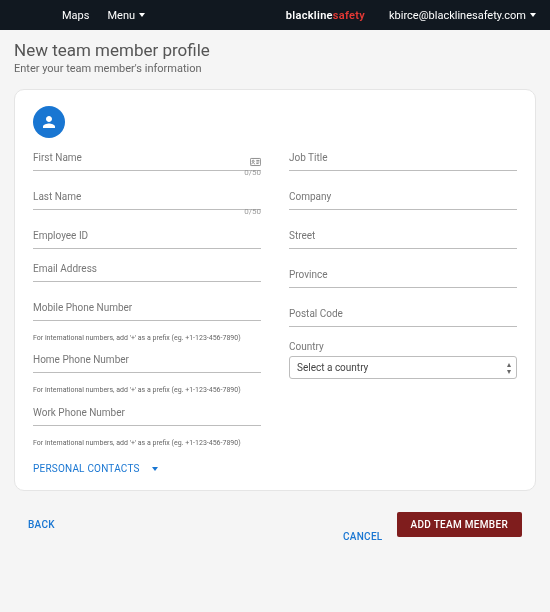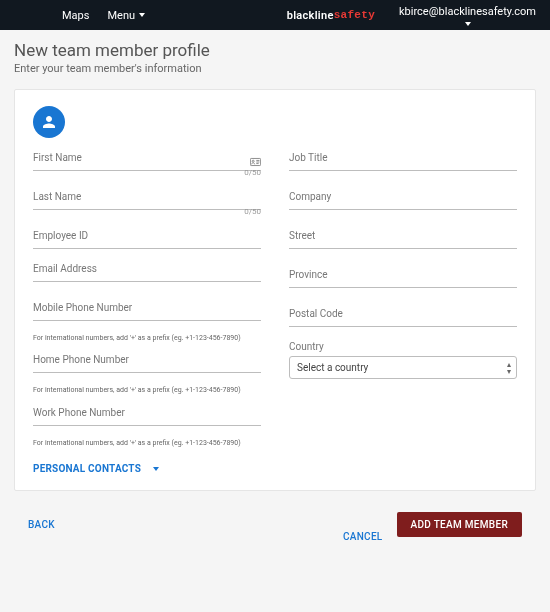--- a/index.html
+++ b/index.html
@@ -3,44 +3,44 @@
 <meta charset="utf-8">
 <style>
   * { box-sizing: border-box; margin: 0; padding: 0; font-family: -apple-system, BlinkMacSystemFont, "Segoe UI", Roboto, Arial, sans-serif; }
   body { width: 550px; height: 612px; background: #f5f5f5; overflow: hidden; }
   .topbar { background: #111820; color: #fff; height: 30px; display: flex; align-items: center; padding: 0 14px; font-size: 11px; }
   .topbar-left { display: flex; gap: 18px; align-items: center; padding-left: 48px; }
   .topbar-menu { display: flex; align-items: center; gap: 4px; }
   .topbar-spacer { flex: 1; }
   .brand { display: flex; align-items: flex-start; font-weight: 600; letter-spacing: .3px; }
   .brand-black { color:#fff; }
-  .brand-red { color:#e53935;font-family:Liberation Mono, monospace; }
-  .topbar-email { margin-left: 24px; display:flex; align-items:center; gap:4px;flex-direction:column; }
+  .brand-red { color:#e53935; }
+  .topbar-email { margin-left: 24px; display:flex; align-items:center; gap:4px; }
   .caret { width:0; height:0; border-left:3px solid transparent; border-right:3px solid transparent; border-top:4px solid currentColor; display:inline-block; }
   .page-head { padding: 10px 14px 8px; }
   .page-title { font-size: 17px; font-weight: 400; color:#555; margin-bottom: 2px; }
   .page-sub { font-size: 11px; color:#666; }
-  .card { background:#fff; margin: 6px 14px 0; border:1px solid #e5e5e5; border-radius:2px; padding: 16px 18px 16px; }
+  .card { background:#fff; margin: 6px 14px 0; border:1px solid #e5e5e5; border-radius:10px; padding: 16px 18px 16px; }
   .avatar { width:32px; height:32px; border-radius:50%; background:#1976d2; display:flex; align-items:center; justify-content:center; margin-bottom: 14px; }
   .avatar svg { width:18px; height:18px; fill:#fff; }
   .cols { display:flex; gap: 28px; }
   .col { flex:1; display:flex; flex-direction:column; }
   .field { margin-bottom: 14px; position:relative; }
   .field-label { font-size: 10px; color:#777; display:block; line-height:1.2; padding-bottom:6px; border-bottom:1px solid #bdbdbd; }
   .field.compact { margin-bottom: 23px; }
   .counter { position:absolute; right:0; top:16px; font-size:8px; color:#999; }
   .id-icon { position:absolute; right:0; top:0; color:#888; }
   .id-icon svg { width:11px; height:10px; stroke:#888; fill:none; stroke-width:1.2; }
   .hint { font-size: 7px; color:#666; margin-top:-10px; margin-bottom:12px; line-height:1.2; }
   .section-gap { height:6px; }
   .country-label { font-size:10px; color:#777; margin-bottom:4px; display:block; }
   .select-wrap { position:relative; }
   .select { width:100%; border:1px solid #bdbdbd; border-radius:3px; font-size:10px; color:#444; padding:5px 7px; background:#fff; appearance:none; -webkit-appearance:none; }
   .select-arrows { position:absolute; right:6px; top:50%; transform:translateY(-50%); font-size:8px; color:#666; line-height:7px; pointer-events:none; }
-  .expander { color:#1976d2; font-size:10px; font-weight:700; display:flex; align-items:center; gap:12px; margin-top:4px; text-transform:uppercase; letter-spacing:.2px; }
+  .expander { color:#1976d2; font-size:10px; font-weight:400; display:flex; align-items:center; gap:12px; margin-top:4px; text-transform:uppercase; letter-spacing:.2px; }
   .expander .caret { border-top-color:#1976d2; }
   .footer { display:flex; align-items:center; padding: 16px 28px 0; }
   .btn-text { font-size:10px; font-weight:500; letter-spacing:.3px; cursor:pointer; }
   .btn-back { color:#1976d2; }
   .footer-spacer { flex:1; }
   .btn-cancel { color:#1976d2; margin-right:14px;margin-top:24px; }
   .btn-primary { background:#7f1d1d; color:#fff; padding:7px 14px; border-radius:2px; font-size:10px; font-weight:500; letter-spacing:.3px; cursor:pointer; }
 </style>
 </head>
 <body>

